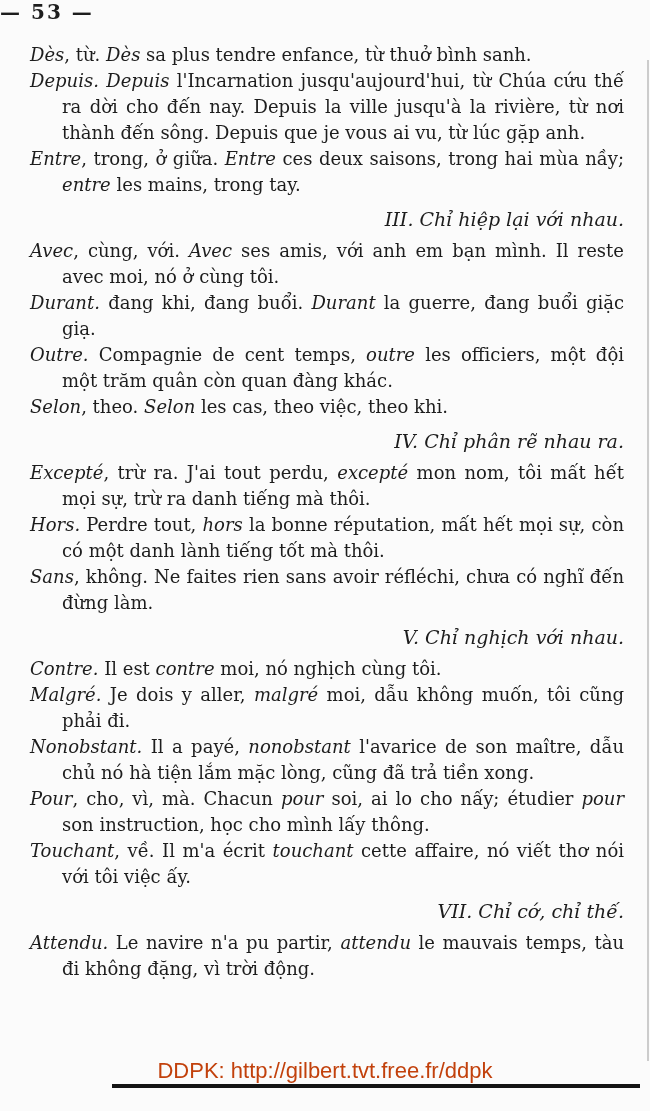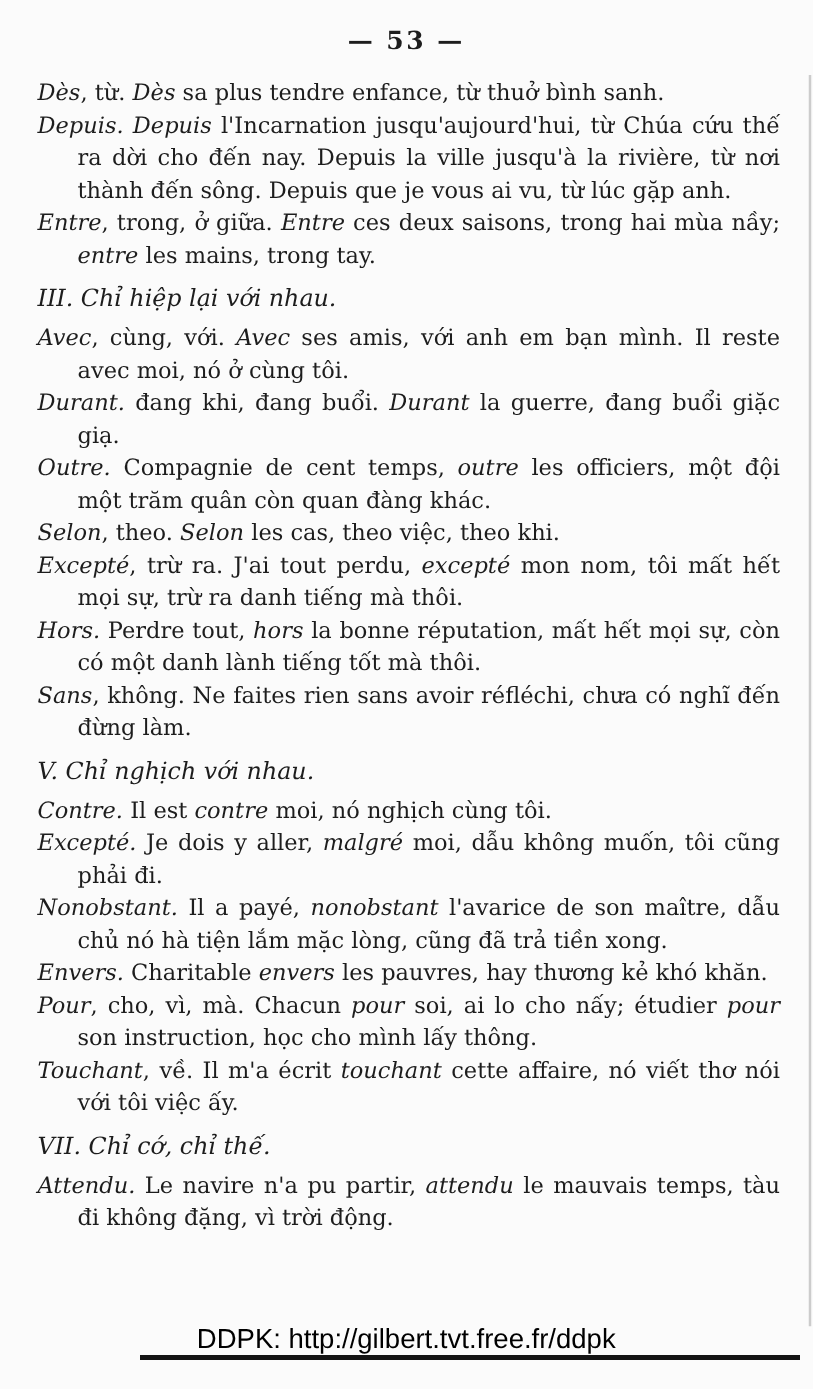--- a/index.html
+++ b/index.html
@@ -9,41 +9,40 @@
   body {
     width: 650px;
     height: 1111px;
     background: #fbfbfb;
     font-family: "DejaVu Serif", serif;
     color: #1d1d1d;
     position: relative;
     overflow: hidden;
   }
   .page-number {
-    text-align: center;
     font-weight: bold;
     font-size: 20px;
-    padding-top: 20px;
+    padding-top: 0;
     margin-bottom: 18px;
     letter-spacing: 2px;
   }
   #content {
     padding: 0 26px 0 30px;
   }
   .entry {
     margin: 0;
     font-size: 18px;
     line-height: 26px;
     text-align: justify;
     padding-left: 32px;
     text-indent: -32px;
   }
   .entry .it { font-style: italic; }
   .heading {
-    text-align: left;
+    text-align: right;
     font-style: italic;
     font-size: 19px;
     line-height: 26px;
     margin: 8px 0 6px 0;
   }
   .watermark {
     position: absolute;
     left: 0;
     right: 0;
     top: 1058px;
@@ -76,31 +75,31 @@
 
 <div id="content">
     <p class="entry"><span class="it">Dès</span><span>, từ. </span><span class="it">Dès</span><span> sa plus tendre enfance, từ thuở bình sanh.</span></p>
     <p class="entry"><span class="it">Depuis.</span><span> </span><span class="it">Depuis</span><span> l'Incarnation jusqu'aujourd'hui, từ Chúa cứu thế ra dời cho đến nay. Depuis la ville jusqu'à la rivière, từ nơi thành đến sông. Depuis que je vous ai vu, từ lúc gặp anh.</span></p>
     <p class="entry"><span class="it">Entre</span><span>, trong, ở giữa. </span><span class="it">Entre</span><span> ces deux saisons, trong hai mùa nầy; </span><span class="it">entre</span><span> les mains, trong tay.</span></p>
     <div class="heading">III. Chỉ hiệp lại với nhau.</div>
     <p class="entry"><span class="it">Avec</span><span>, cùng, với. </span><span class="it">Avec</span><span> ses amis, với anh em bạn mình. Il reste avec moi, nó ở cùng tôi.</span></p>
     <p class="entry"><span class="it">Durant.</span><span> đang khi, đang buổi. </span><span class="it">Durant</span><span> la guerre, đang buổi giặc giạ.</span></p>
     <p class="entry"><span class="it">Outre.</span><span> Compagnie de cent temps, </span><span class="it">outre</span><span> les officiers, một đội một trăm quân còn quan đàng khác.</span></p>
     <p class="entry"><span class="it">Selon</span><span>, theo. </span><span class="it">Selon</span><span> les cas, theo việc, theo khi.</span></p>
+    <div class="heading">IV. Chỉ phân rẽ nhau ra.</div>
     <p class="entry"><span class="it">Excepté</span><span>, trừ ra. J'ai tout perdu, </span><span class="it">excepté</span><span> mon nom, tôi mất hết mọi sự, trừ ra danh tiếng mà thôi.</span></p>
     <p class="entry"><span class="it">Hors.</span><span> Perdre tout, </span><span class="it">hors</span><span> la bonne réputation, mất hết mọi sự, còn có một danh lành tiếng tốt mà thôi.</span></p>
     <p class="entry"><span class="it">Sans</span><span>, không. Ne faites rien sans avoir réfléchi, chưa có nghĩ đến đừng làm.</span></p>
     <div class="heading">V. Chỉ nghịch với nhau.</div>
     <p class="entry"><span class="it">Contre.</span><span> Il est </span><span class="it">contre</span><span> moi, nó nghịch cùng tôi.</span></p>
-    <p class="entry"><span class="it">Excepté.</span><span> Je dois y aller, </span><span class="it">malgré</span><span> moi, dẫu không muốn, tôi cũng phải đi.</span></p>
+    <p class="entry"><span class="it">Malgré.</span><span> Je dois y aller, </span><span class="it">malgré</span><span> moi, dẫu không muốn, tôi cũng phải đi.</span></p>
     <p class="entry"><span class="it">Nonobstant.</span><span> Il a payé, </span><span class="it">nonobstant</span><span> l'avarice de son maître, dẫu chủ nó hà tiện lắm mặc lòng, cũng đã trả tiền xong.</span></p>
-    <p class="entry"><span class="it">Envers.</span><span> Charitable </span><span class="it">envers</span><span> les pauvres, hay thương kẻ khó khăn.</span></p>
     <p class="entry"><span class="it">Pour</span><span>, cho, vì, mà. Chacun </span><span class="it">pour</span><span> soi, ai lo cho nấy; étudier </span><span class="it">pour</span><span> son instruction, học cho mình lấy thông.</span></p>
     <p class="entry"><span class="it">Touchant</span><span>, về. Il m'a écrit </span><span class="it">touchant</span><span> cette affaire, nó viết thơ nói với tôi việc ấy.</span></p>
     <div class="heading">VII. Chỉ cớ, chỉ thế.</div>
     <p class="entry"><span class="it">Attendu.</span><span> Le navire n'a pu partir, </span><span class="it">attendu</span><span> le mauvais temps, tàu đi không đặng, vì trời động.</span></p>
   </div>
 
-<div class="watermark" style="color: #000000;">DDPK: http://gilbert.tvt.free.fr/ddpk</div>
+<div class="watermark" style="color: #c2410c;">DDPK: http://gilbert.tvt.free.fr/ddpk</div>
 
 <div class="scan-bar"></div>
 
 <div class="edge-line"></div>
 
 </body></html>

